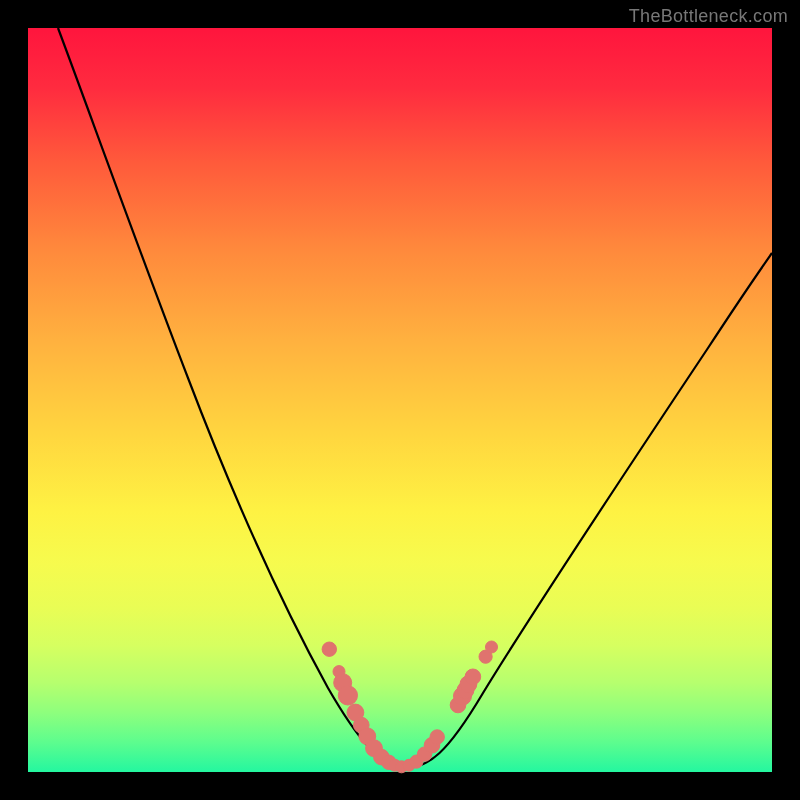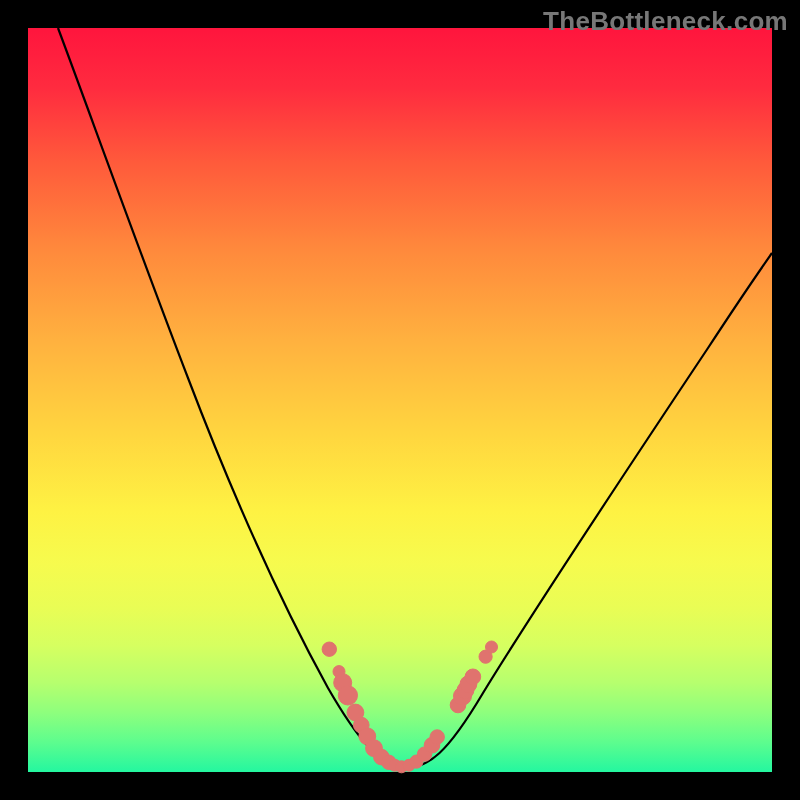--- a/index.html
+++ b/index.html
@@ -31,22 +31,22 @@
       #b6ff6e 88%,
       #8eff7d 92%,
       #5dfd8e 96%,
       #24f7a0 100%);
   }
   .watermark {
     position: absolute;
     top: 6px;
     right: 12px;
     color: #777;
-    font-size: 26px;
-    font-weight: 700;
+    font-size: 18px;
+    font-weight: 400;
     letter-spacing: 0.3px;
     z-index: 50;
     user-select: none;
   }
   svg.plot {
     position: absolute;
     left: 0;
     top: 0;
     width: 744px;
     height: 744px;

